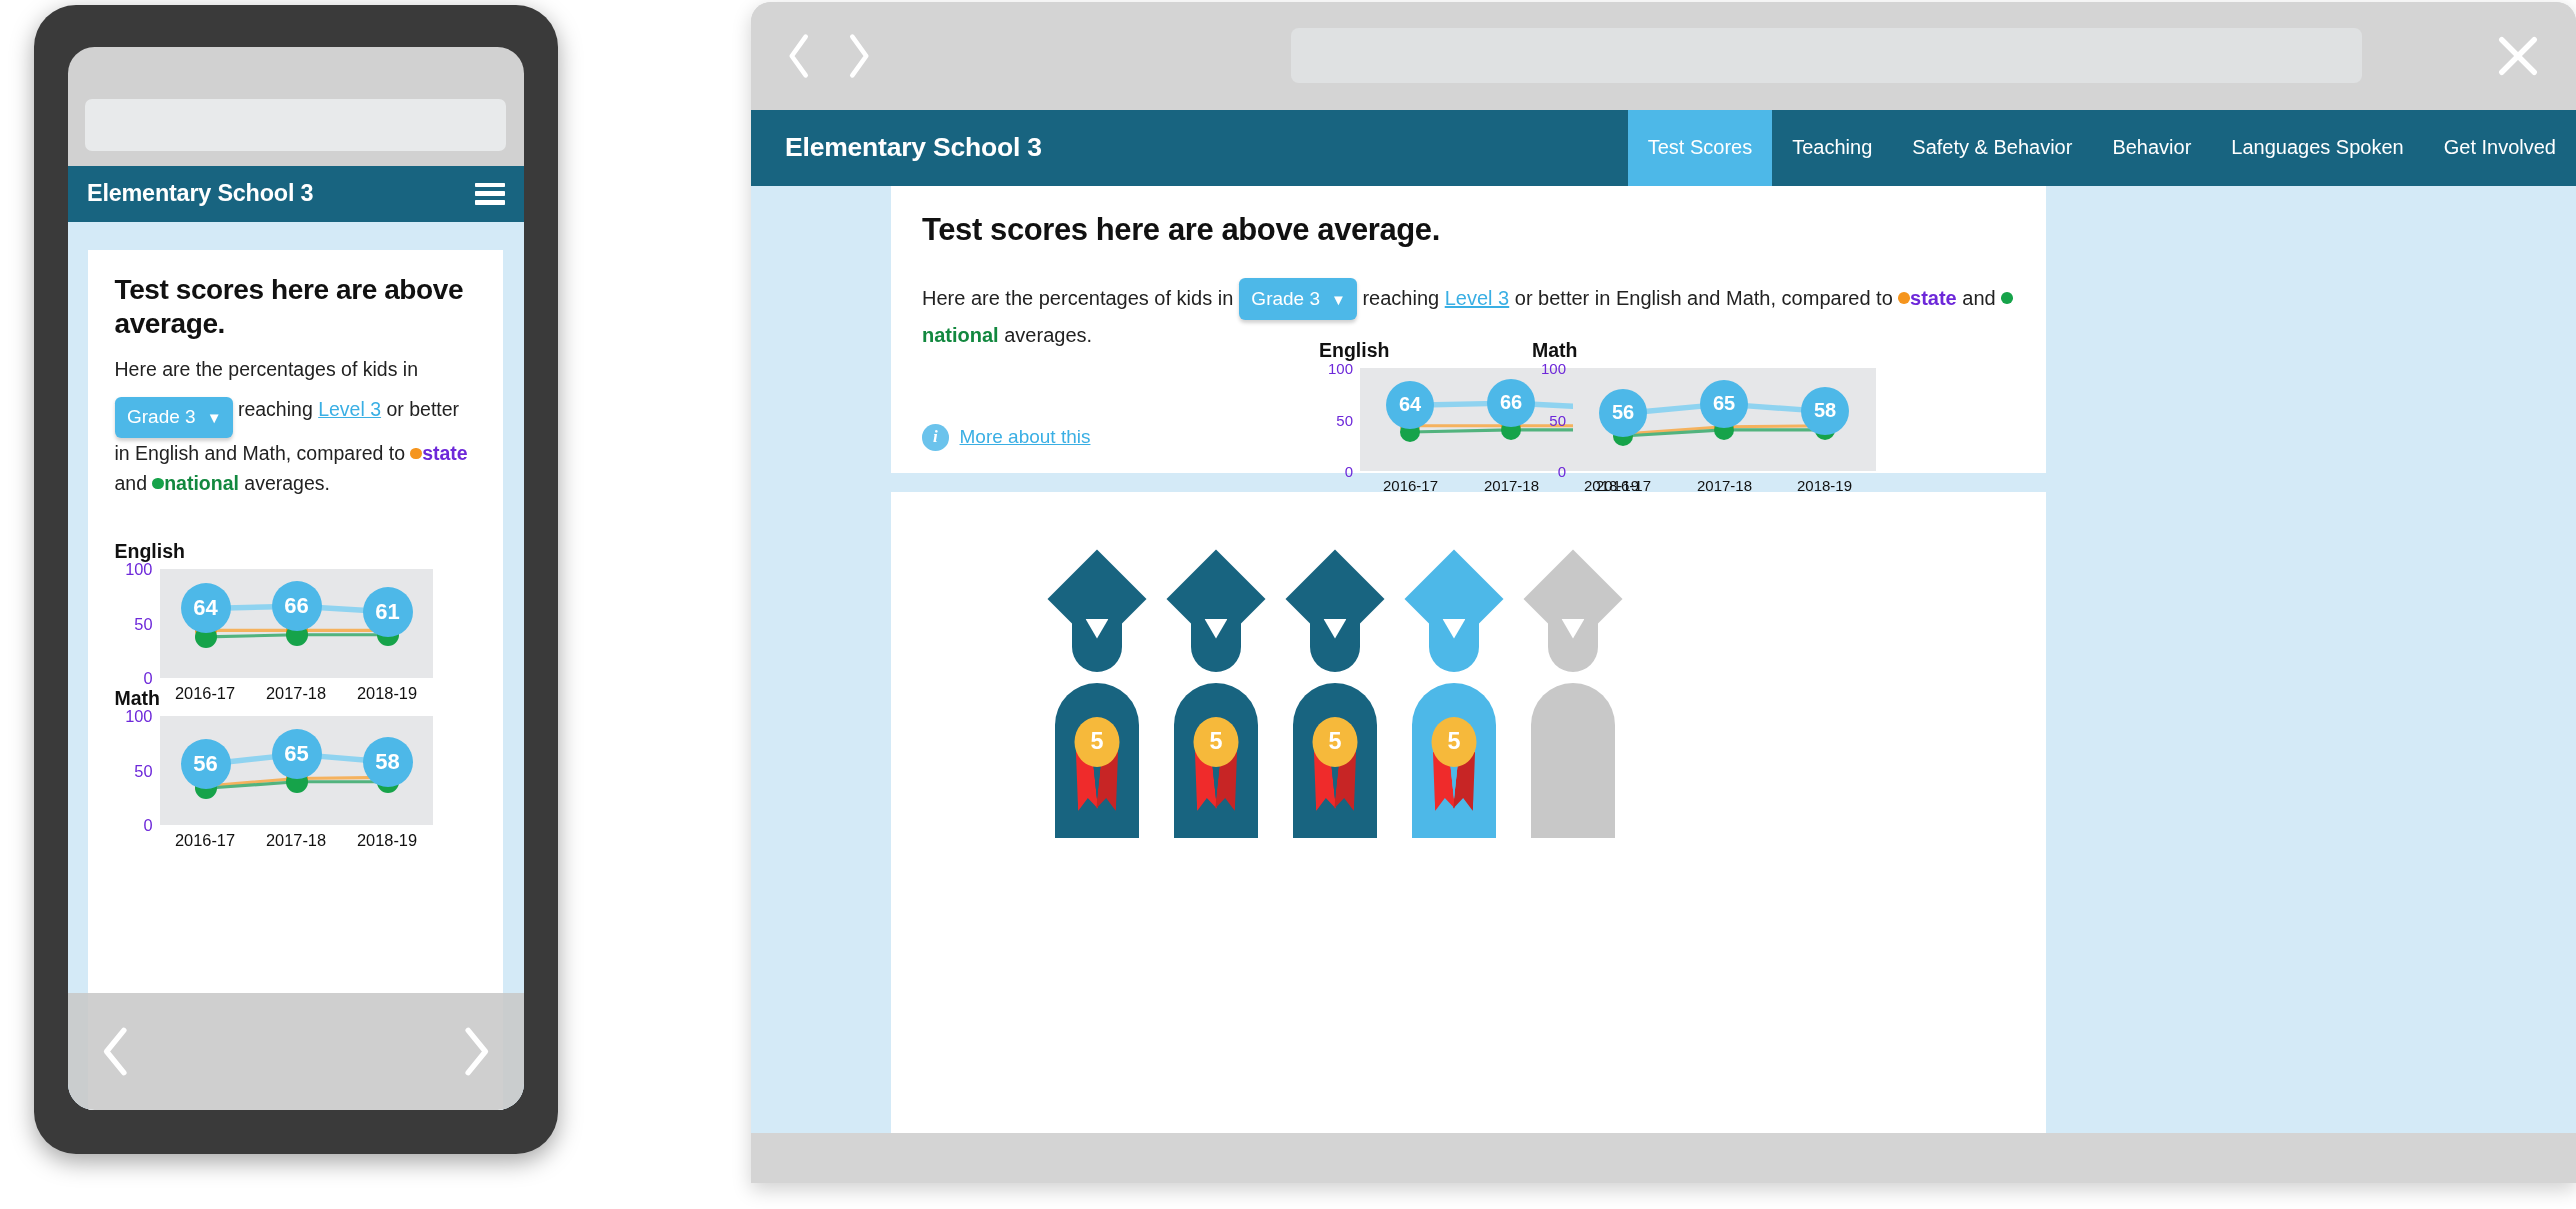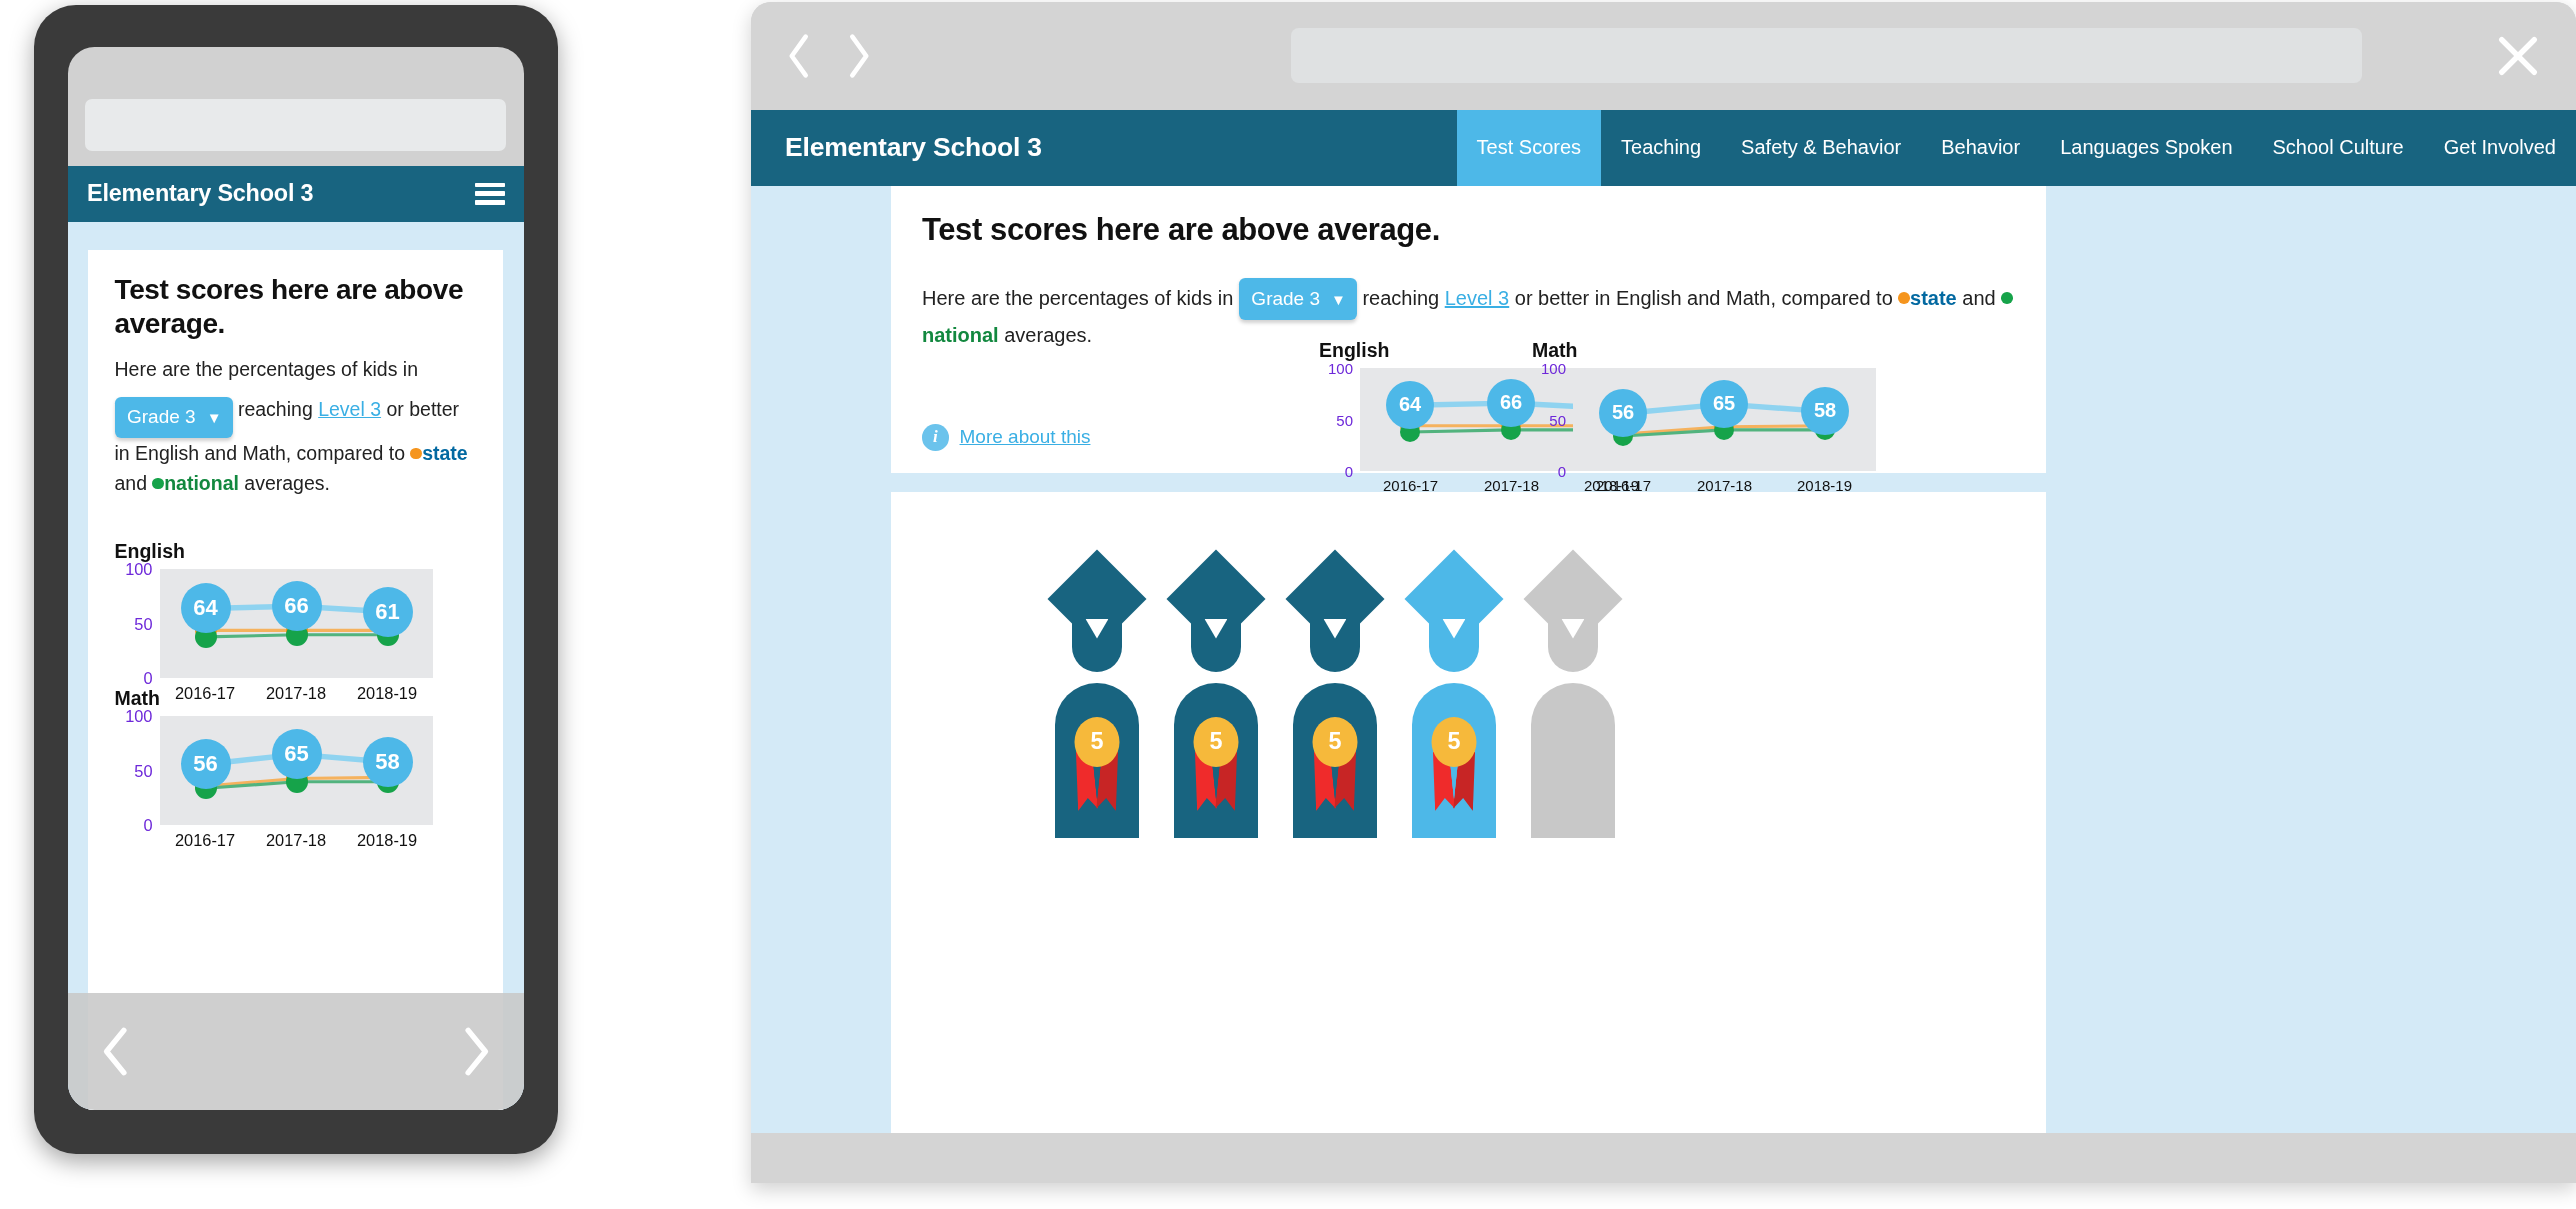--- a/index.html
+++ b/index.html
@@ -88,21 +88,21 @@
     box-shadow: 0 2.3px 3.9px rgba(0,0,0,0.18);
     cursor: pointer;
     white-space: nowrap;
     margin-top: 13px;
   }
   .pill .caret { margin-left: 11px; font-size: 15px; }
   .lnk { color: #3aafe4; text-decoration: underline; cursor: pointer; }
   .dot { display: inline-block; width: 11.7px; height: 11.7px; border-radius: 50%; vertical-align: 0.03em; }
   .dot.orange { background: #f5951e; }
   .dot.green { background: #16a34a; }
-  .bold-orange { color: #0369a1; font-weight: bold; }
+  .bold-orange { color: #6d28d9; font-weight: bold; }
   .bold-green { color: #12883f; font-weight: bold; }
 
   
   #phone-bottom {
     position: absolute;
     left: 0; bottom: 0;
     width: 456px; height: 117px;
     background: rgba(200,200,200,0.88);
     display: flex; align-items: center;
     justify-content: space-between;
@@ -403,21 +403,20 @@
   </div>
 
   <div id="desk-navbar">
     <div id="desk-title">Elementary School 3</div>
     <div id="desk-tabs">
       <div class="tab active">Test Scores</div>
       <div class="tab">Teaching</div>
       <div class="tab">Safety &amp; Behavior</div>
       <div class="tab">Behavior</div>
       <div class="tab">Languages Spoken</div>
-      <div class="tab">School Culture</div>
       <div class="tab">Get Involved</div>
     </div>
   </div>
 
   <div id="desk-page">
 
     <div class="desk-card" id="card-testscores">
       <h2>Test scores here are above average.</h2>
 
       <div class="desk-para">

